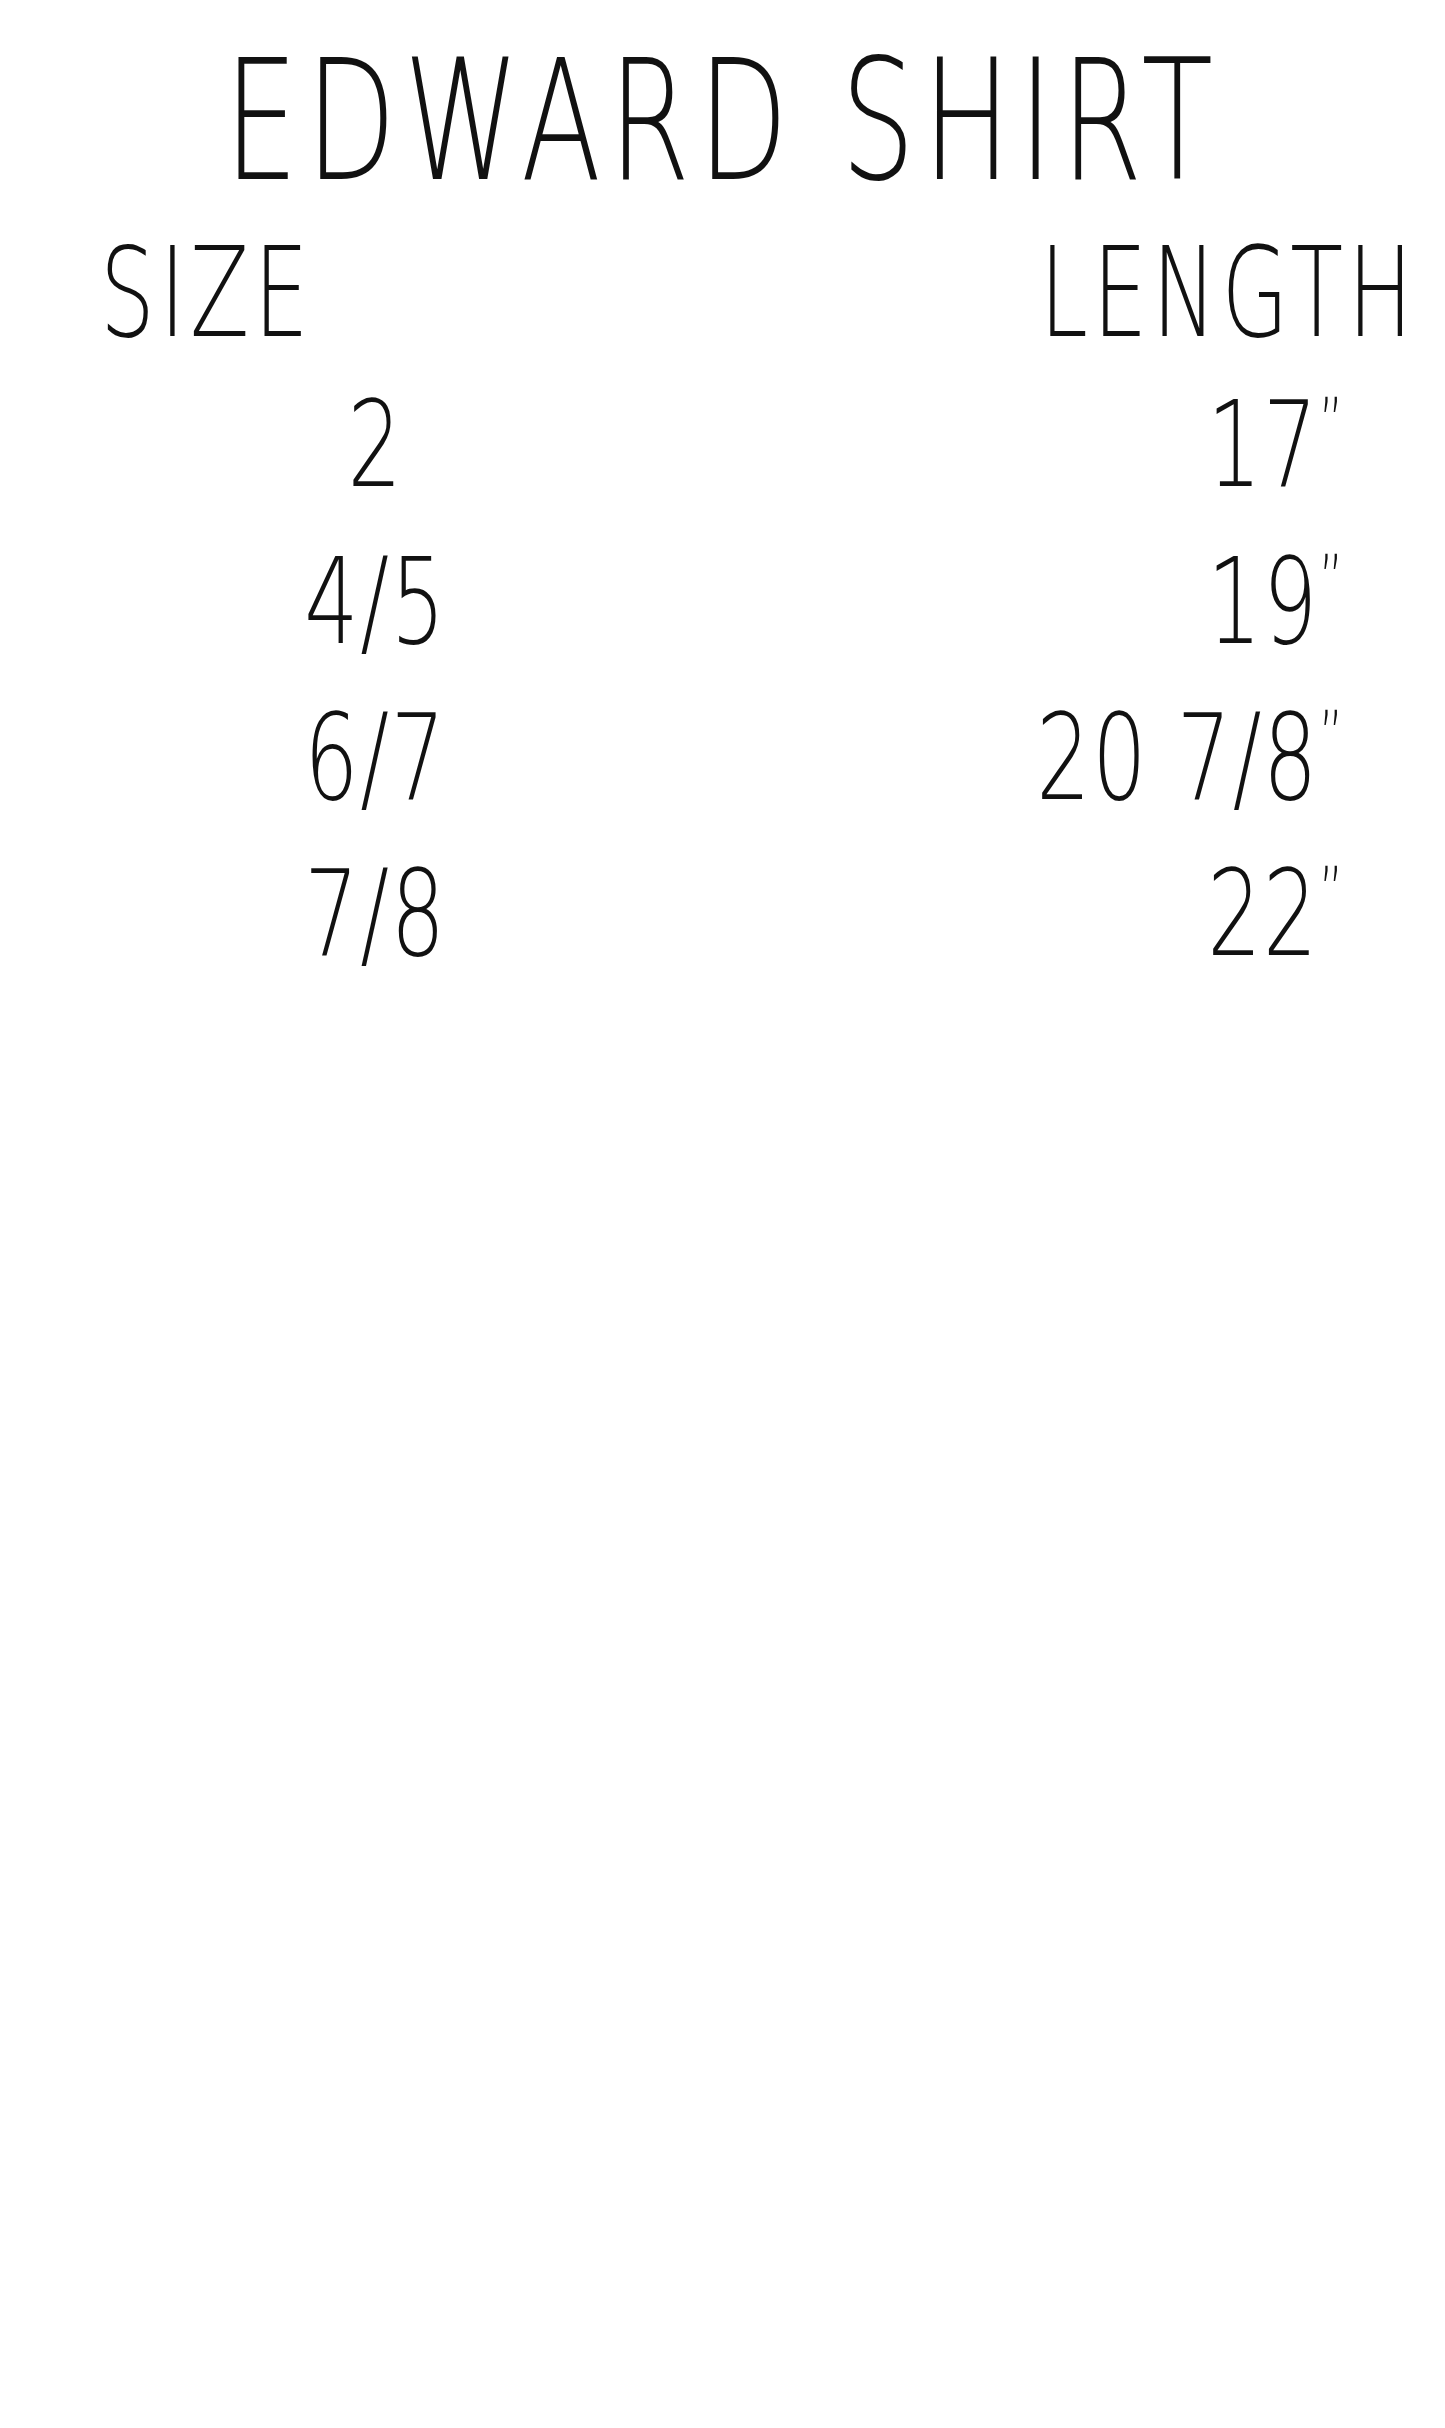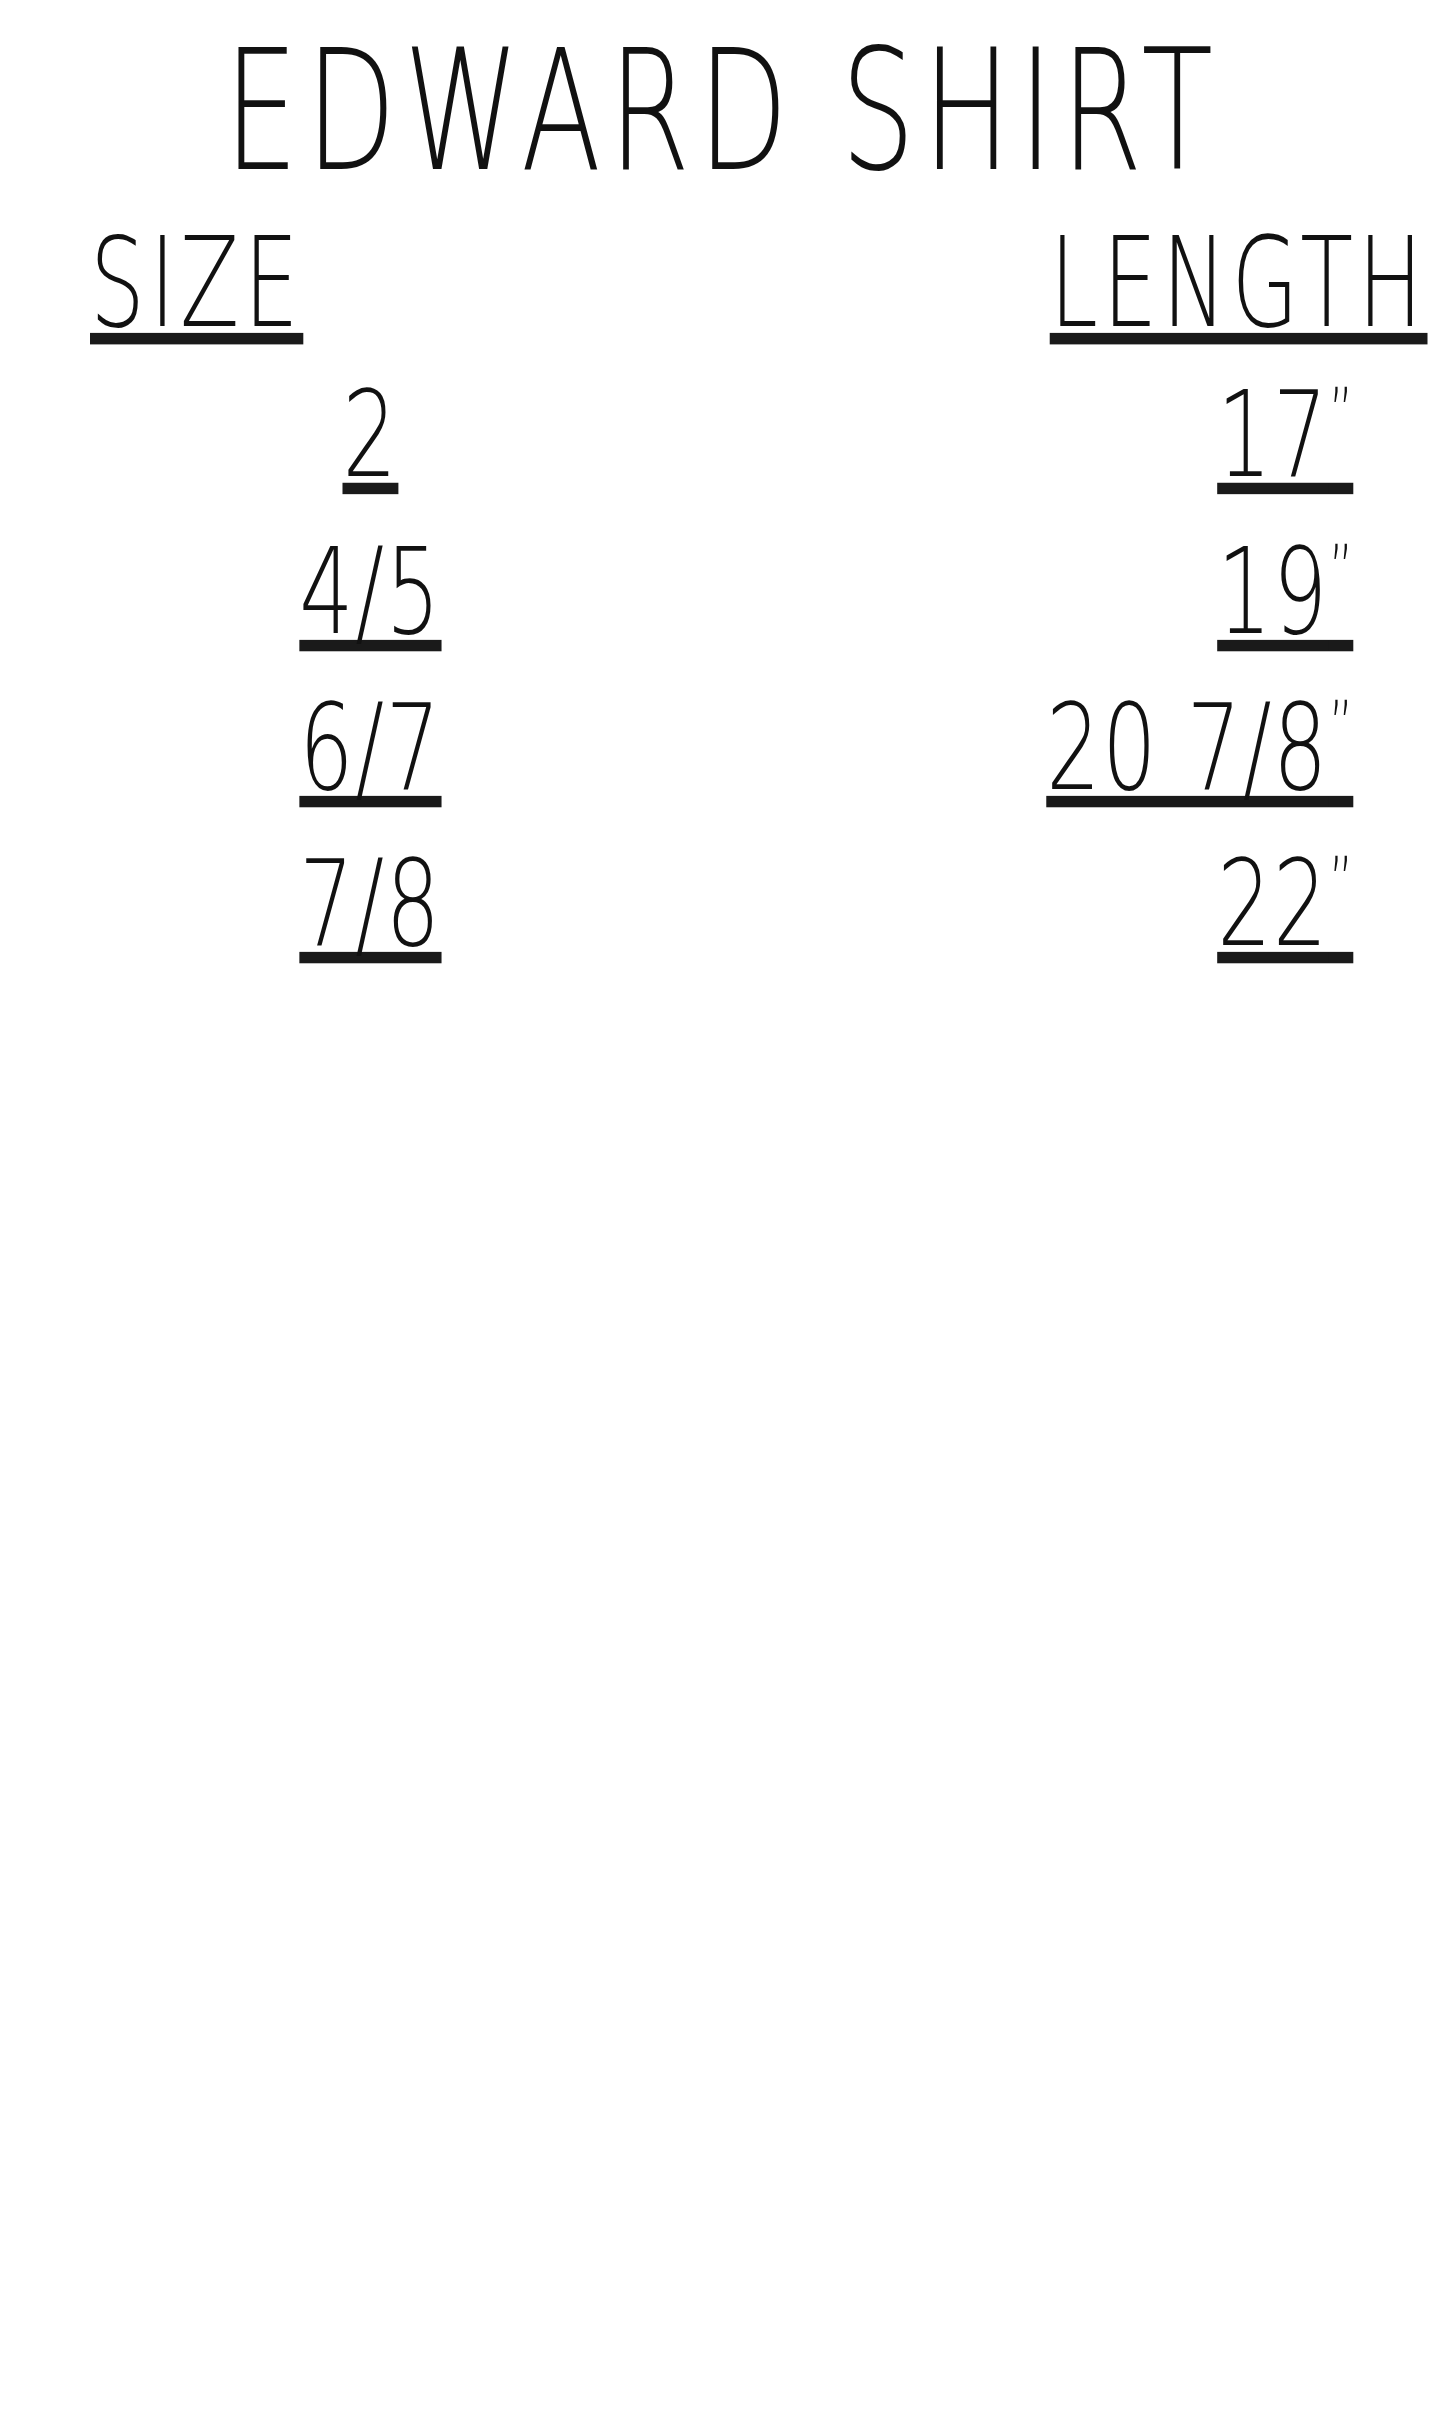--- a/index.html
+++ b/index.html
@@ -13,40 +13,39 @@
     font-family: "Liberation Sans", sans-serif;
     color: #1a1a1a;
     overflow: hidden;
   }
   .sheet {
     position: relative;
     width: 1445px;
     height: 2428px;
     background: #ffffff;
     box-sizing: border-box;
-    padding: 2px;
+    padding: 12px;
   }
   .title {
     text-align: center;
     font-family: "DejaVu Sans", sans-serif;
     font-weight: 300;
     font-size: 150px;
     line-height: 1;
     letter-spacing: 10px;
     padding-top: 22px;
     color: #111111;
     transform: scaleX(0.78) scaleY(1.12);
     transform-origin: center top;
     white-space: nowrap;
   }
   .table {
     margin-top: 58px;
     width: 100%;
     border-collapse: collapse;
-    text-decoration: underline;
   }
   .table col.c-size { width: 50%; }
   .table col.c-len  { width: 50%; }
 
   .hdr-cell {
     font-family: "DejaVu Sans", sans-serif;
     font-weight: 300;
     font-size: 108px;
     line-height: 1;
     letter-spacing: 6px;

